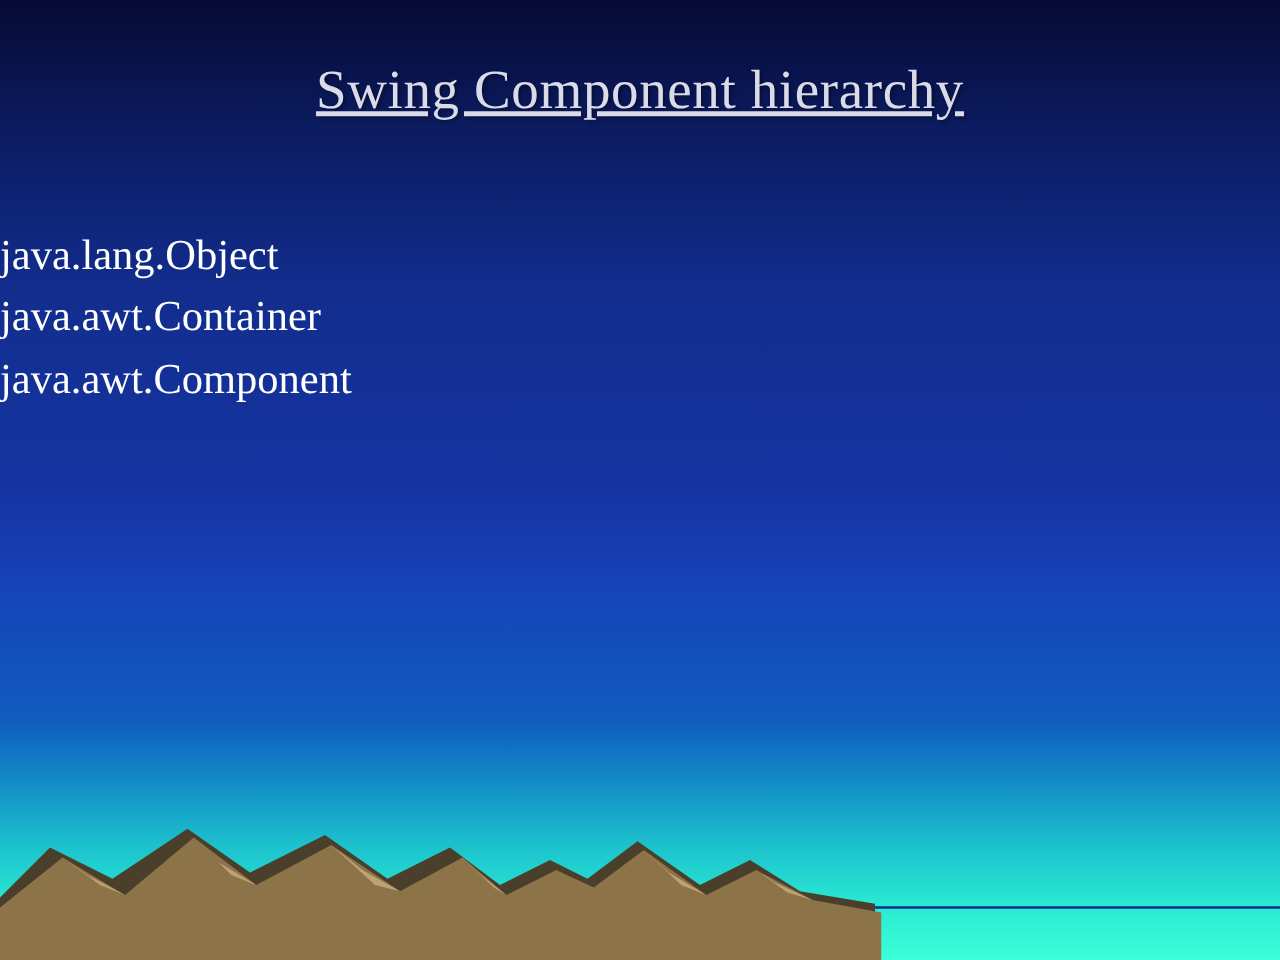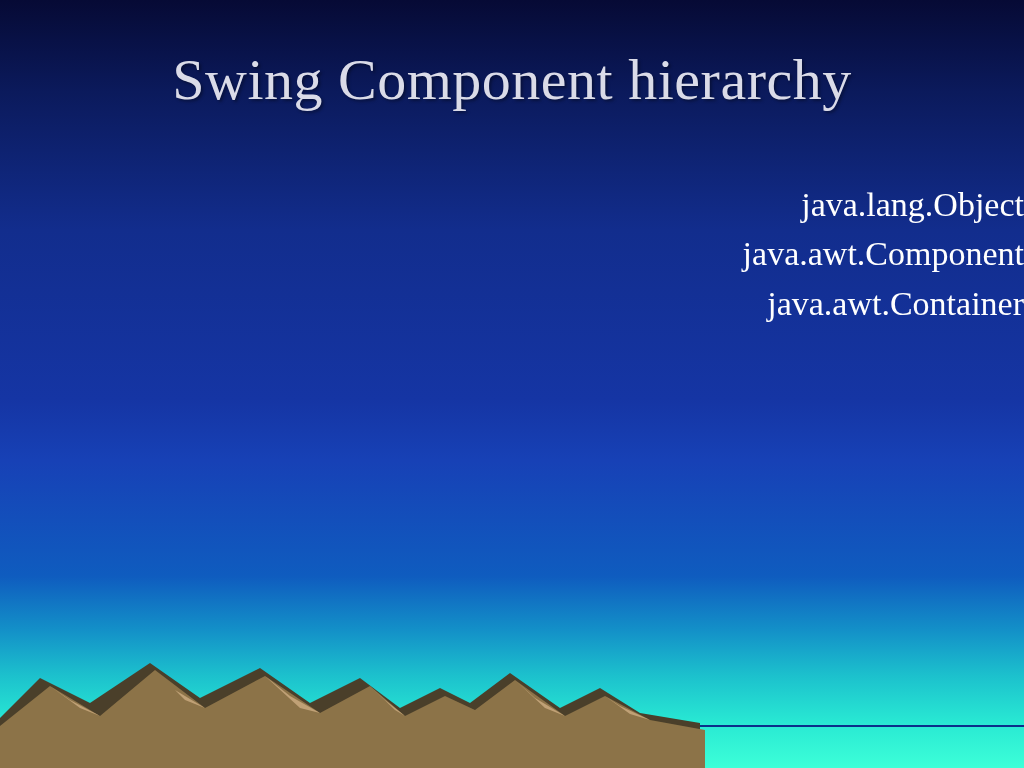--- a/index.html
+++ b/index.html
@@ -25,32 +25,33 @@
       #1cc1cd 88%,
       #28e8d3 94%,
       #3dffd8 100%);
   }
   .title {
     position: absolute;
     top: 46px;
     left: 0;
     width: 100%;
     text-align: center;
-    font-size: 58px;
+    font-size: 44px;
     font-weight: 400;
     color: #dadbe8;
     text-shadow: 2px 2px 3px rgba(0,0,0,0.35);
     letter-spacing: 0.5px;
+    text-decoration: underline;
   }
   .body {
     position: absolute;
     top: 180px;
     left: 0;
     width: 100%;
-    text-align: right;
+    text-align: left;
     color: #ffffff;
     font-size: 34px;
     line-height: 1.45;
   }
   .body .line {
     display: block;
   }
   .body .bold-line {
     display: block;
     font-weight: 700;
@@ -65,22 +66,22 @@
 </style>
 </head>
 <body>
 
 <div class="slide">
 
   <div class="title">Swing Component hierarchy</div>
 
   <div class="body">
     <span class="line">java.lang.Object</span>
+    <span class="line">java.awt.Container</span>
     <span class="line">java.awt.Component</span>
-    <span class="line">java.awt.Container</span>
   </div>
 
   <svg class="mountains" viewBox="0 0 1024 160" preserveAspectRatio="none">
 
     <path d="M0,160 L0,110
              L40,70 L90,95 L150,55 L200,90
              L260,60 L310,95 L360,70 L400,100
              L440,80 L470,95 L510,65 L560,100
              L600,80 L640,105 L700,115
              L700,160 Z" fill="#4a3f2a"></path>

